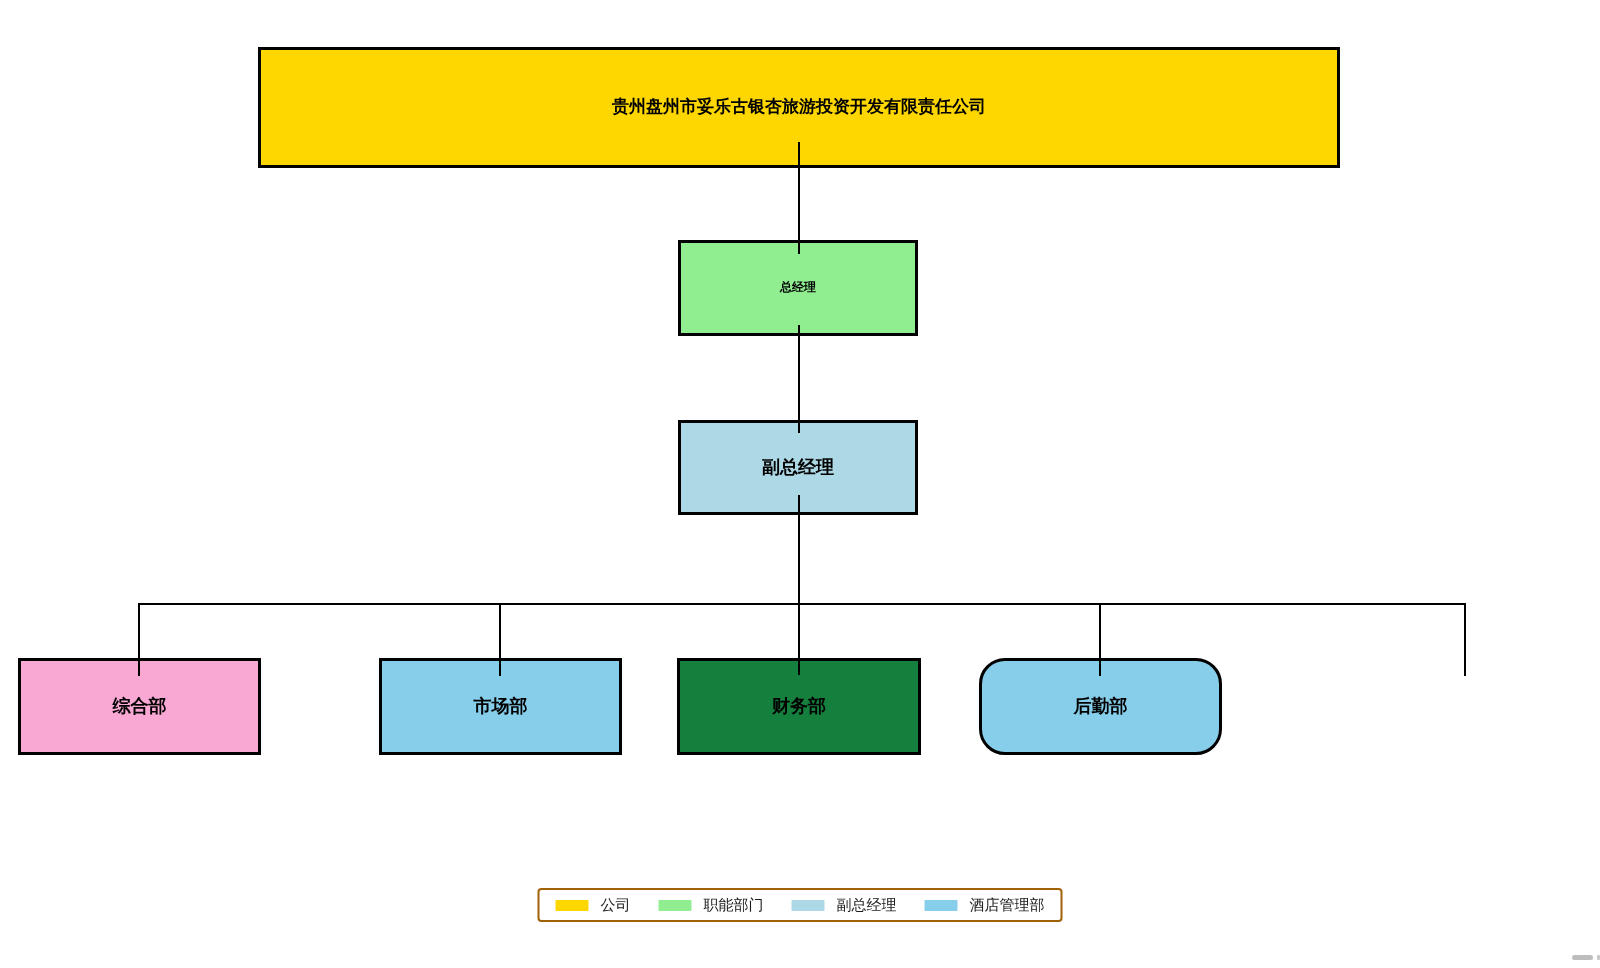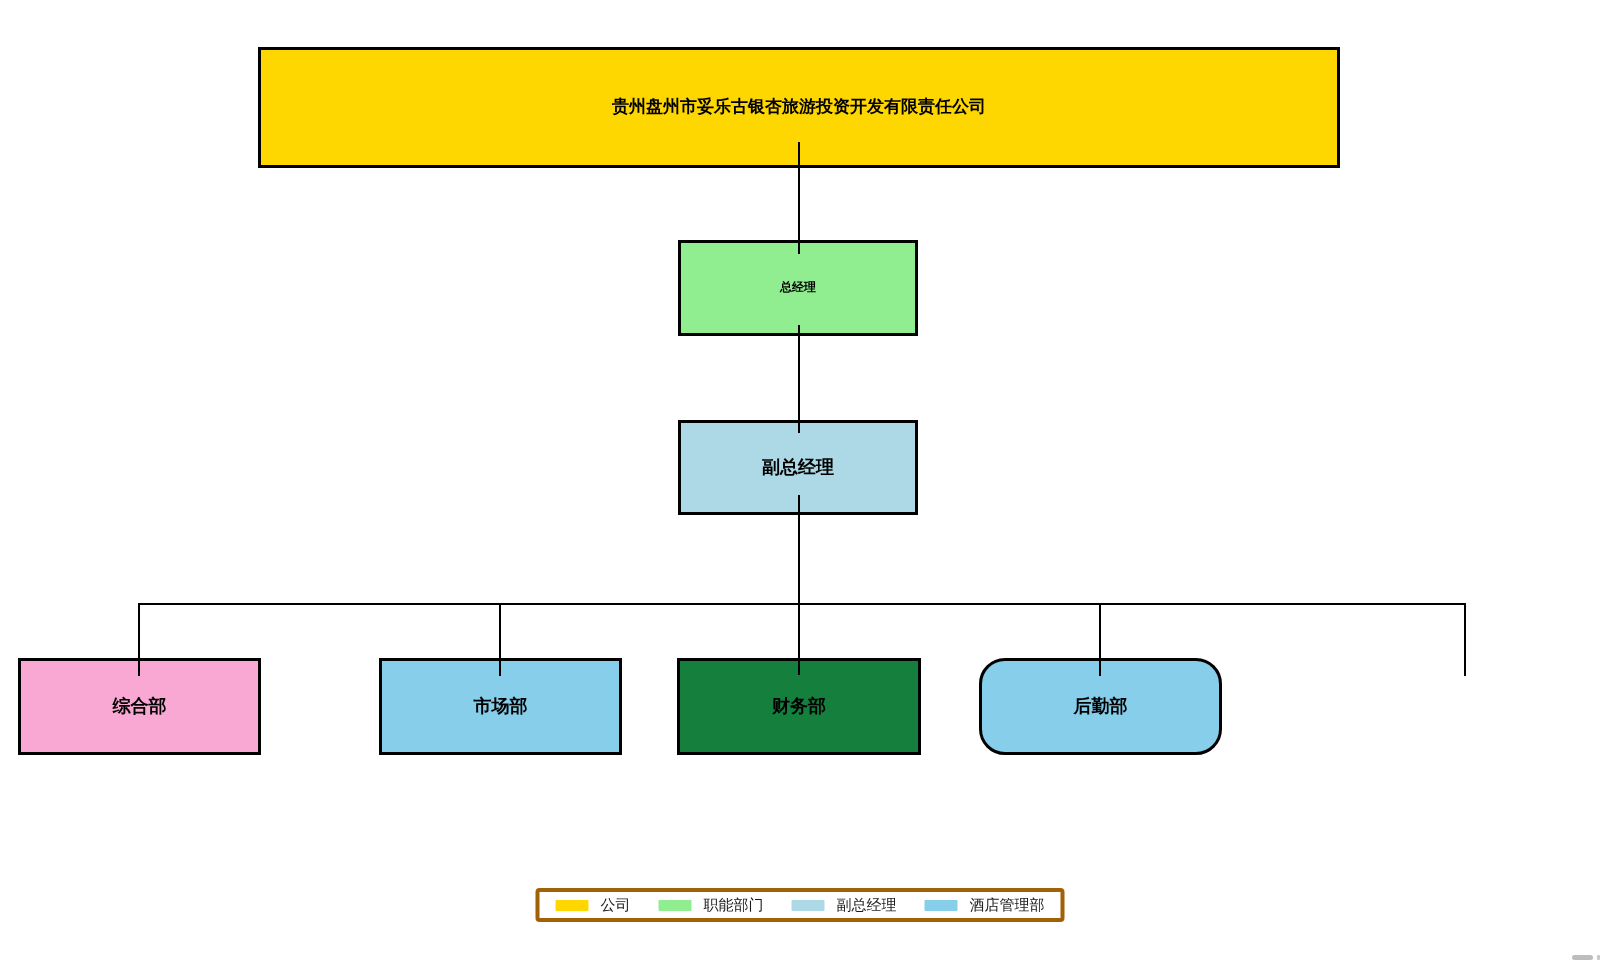--- a/index.html
+++ b/index.html
@@ -64,21 +64,21 @@
     left: 800px;
     top: 888px;
     transform: translateX(-50%);
     box-sizing: border-box;
     height: 34px;
     display: flex;
     align-items: center;
     gap: 28px;
     padding: 0 16px;
     background: #ffffff;
-    border: 4px solid #a16207;
+    border: 2px solid #a16207;
     border-radius: 4px;
     z-index: 2;
   }
   .legend-item {
     display: flex;
     align-items: center;
     gap: 12px;
   }
   .legend-swatch {
     width: 33px;

